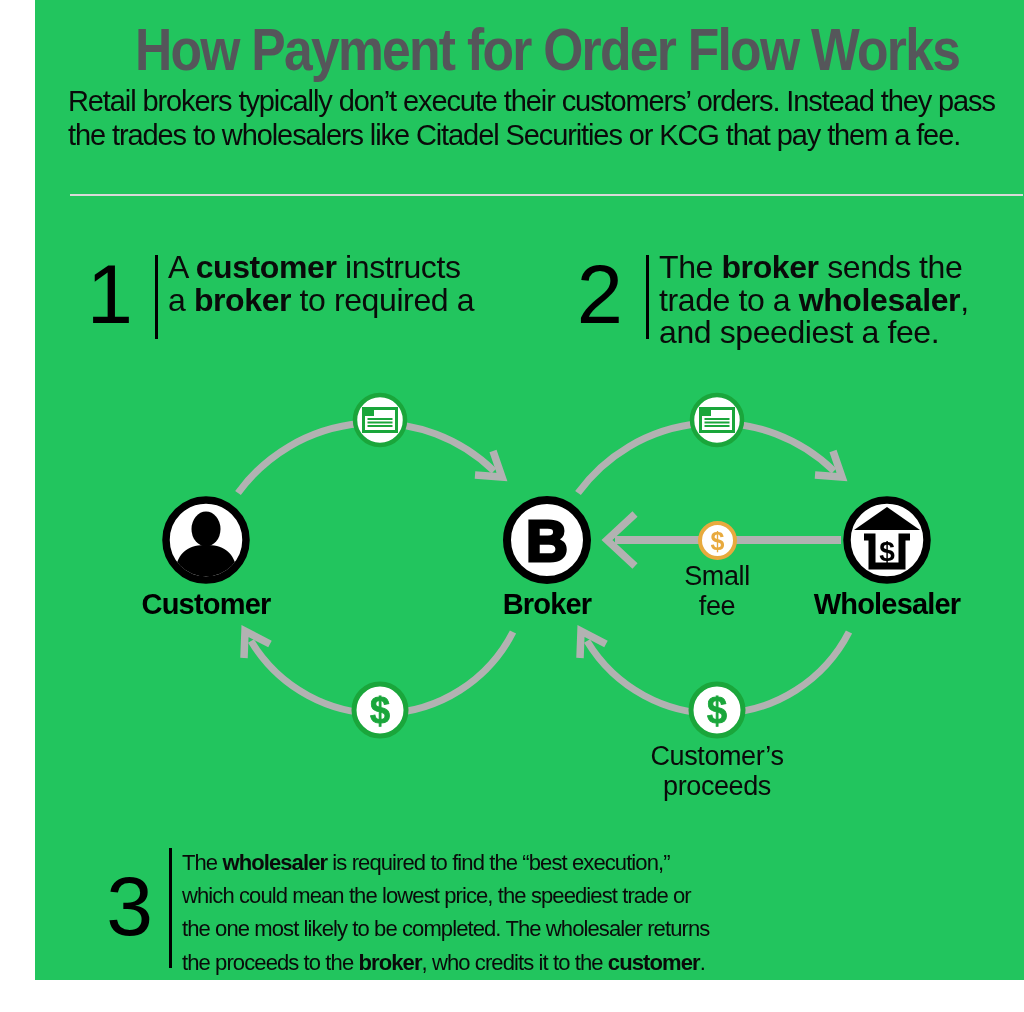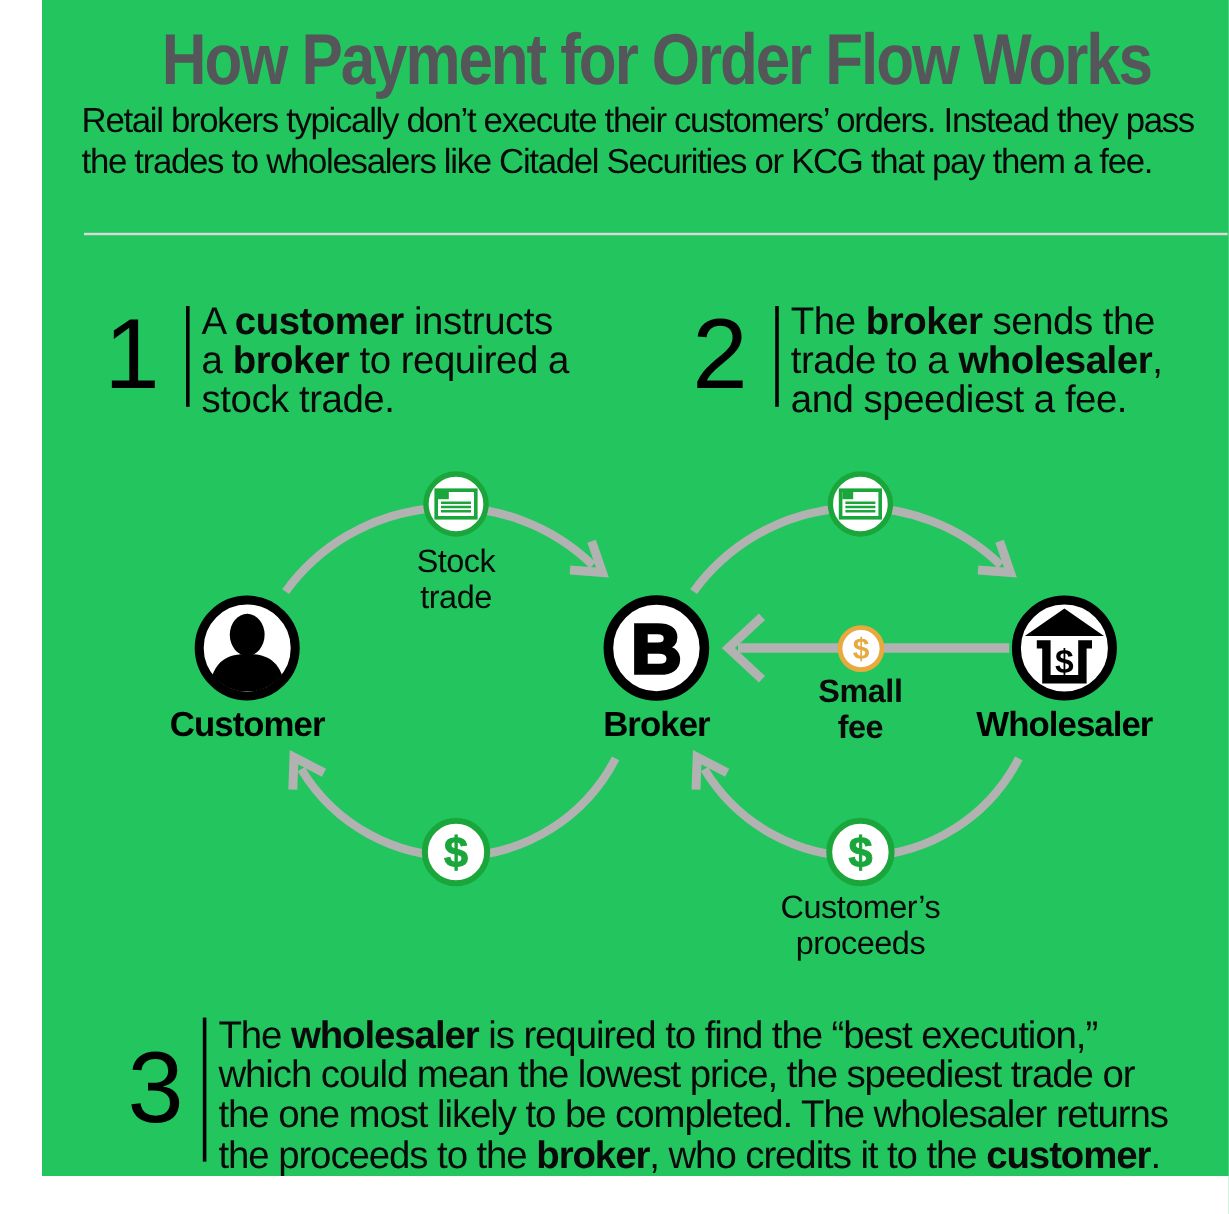--- a/index.html
+++ b/index.html
@@ -19,21 +19,21 @@
     left:33px;top:84px;width:960px;font-size:29px;line-height:34px;
     letter-spacing:-1.1px;white-space:nowrap;color:#0a0a0a;
   }
   .divider{left:35px;top:194px;width:953px;height:2px;background:#d9d9d9;}
 
   
   .step-num{font-size:83px;font-weight:400;line-height:83px;color:#000;text-align:right;white-space:nowrap;}
   .step-bar{width:3px;background:#000;}
   .step-text{font-size:32px;line-height:32.5px;letter-spacing:-0.4px;white-space:nowrap;color:#0a0a0a;}
   .step-text b,.step3-text b{font-weight:700;}
-  .step3-text{font-size:32px;line-height:33.2px;letter-spacing:-0.9px;white-space:nowrap;color:#0a0a0a;}
+  .step3-text{font-size:22px;line-height:33.2px;letter-spacing:-0.9px;white-space:nowrap;color:#0a0a0a;}
 
   
   .node-label{font-size:29px;font-weight:700;letter-spacing:-0.8px;text-align:center;width:200px;color:#000;}
   .flow-label{font-size:27px;line-height:30px;letter-spacing:-0.4px;text-align:center;width:200px;color:#0a0a0a;}
 
   svg{display:block;}
   .arrow-layer{left:0;top:0;}
   .arc{fill:none;stroke:#b2b2b2;stroke-width:7;}
   .chev{fill:none;stroke:#b2b2b2;stroke-width:7.5;stroke-linejoin:miter;}
   .feeline{stroke:#b2b2b2;stroke-width:8;}
@@ -42,21 +42,21 @@
 <body>
 
 <div id="canvas">
 
   <div class="abs title">How Payment for Order Flow Works</div>
   <div class="abs subtitle">Retail brokers typically don’t execute their customers’ orders. Instead they pass<br>the trades to wholesalers like Citadel Securities or KCG that pay them a fee.</div>
   <div class="abs divider"></div>
 
   <div class="abs step-num" style="left:48px;top:253px;width:50px;">1</div>
   <div class="abs step-bar" style="left:120px;top:255px;height:84px;"></div>
-  <div class="abs step-text" style="left:133px;top:251px;"><span>A </span><b>customer</b><span> instructs</span><br><span>a </span><b>broker</b><span> to required a</span><br><span>stock trade.</span></div>
+  <div class="abs step-text" style="left:133px;top:251px;"><span>A </span><b>customer</b><span> instructs</span><br><span>a </span><b>broker</b><span> to required a</span><br></div>
 
   <div class="abs step-num" style="left:538px;top:253px;width:50px;">2</div>
   <div class="abs step-bar" style="left:611px;top:255px;height:84px;"></div>
   <div class="abs step-text" style="left:624px;top:251px;"><span>The </span><b>broker</b><span> sends the</span><br><span>trade to a </span><b>wholesaler</b><span>,</span><br><span>and speediest a fee.</span></div>
 
   <svg class="abs arrow-layer" width="1024" height="1012" viewBox="0 0 1024 1012">
 
     <path class="arc" d="M203,493 A170,170 0 0 1 459,471"></path>
     <path class="chev" d="M458,451 L467,477 L440,475"></path>
 
@@ -104,38 +104,37 @@
   <svg class="abs" style="left:316px;top:391px;" width="58" height="58" viewBox="0 0 58 58">
     <circle cx="29" cy="29" r="25" fill="#fff" stroke="#1aa63b" stroke-width="4.5"></circle>
     <rect x="12.5" y="17.5" width="33" height="23" fill="#fff" stroke="#1aa63b" stroke-width="3"></rect>
     <rect x="14" y="19" width="9" height="6" fill="#1aa63b"></rect>
     <g stroke="#1aa63b" stroke-width="2">
       <line x1="16.5" y1="28" x2="41.5" y2="28"></line>
       <line x1="16.5" y1="31.5" x2="41.5" y2="31.5"></line>
       <line x1="16.5" y1="35" x2="41.5" y2="35"></line>
     </g>
   </svg>
-  <div class="abs flow-label" style="left:245px;top:453px;">Stock<br>trade</div>
 
   <svg class="abs" style="left:653px;top:391px;" width="58" height="58" viewBox="0 0 58 58">
     <circle cx="29" cy="29" r="25" fill="#fff" stroke="#1aa63b" stroke-width="4.5"></circle>
     <rect x="12.5" y="17.5" width="33" height="23" fill="#fff" stroke="#1aa63b" stroke-width="3"></rect>
     <rect x="14" y="19" width="9" height="6" fill="#1aa63b"></rect>
     <g stroke="#1aa63b" stroke-width="2">
       <line x1="16.5" y1="28" x2="41.5" y2="28"></line>
       <line x1="16.5" y1="31.5" x2="41.5" y2="31.5"></line>
       <line x1="16.5" y1="35" x2="41.5" y2="35"></line>
     </g>
   </svg>
 
   <svg class="abs" style="left:662px;top:520px;" width="41" height="41" viewBox="0 0 41 41">
     <circle cx="20.5" cy="20.5" r="17.5" fill="#fff" stroke="#e8aa3e" stroke-width="4"></circle>
     <text x="20.5" y="29.5" text-anchor="middle" font-family="Liberation Sans, DejaVu Sans, sans-serif" font-size="25" font-weight="700" fill="#e8aa3e">$</text>
   </svg>
-  <div class="abs flow-label" style="left:582px;top:561px;font-weight:bold;">Small<br>fee</div>
+  <div class="abs flow-label" style="left:582px;top:561px;">Small<br>fee</div>
 
   <svg class="abs" style="left:315px;top:680px;" width="60" height="60" viewBox="0 0 60 60">
     <circle cx="30" cy="30" r="26" fill="#fff" stroke="#1aa63b" stroke-width="5"></circle>
     <text x="30" y="42.5" text-anchor="middle" font-family="Liberation Sans, DejaVu Sans, sans-serif" font-size="36" font-weight="700" fill="#1aa63b" stroke="#1aa63b" stroke-width="0.8">$</text>
   </svg>
 
   <svg class="abs" style="left:652px;top:680px;" width="60" height="60" viewBox="0 0 60 60">
     <circle cx="30" cy="30" r="26" fill="#fff" stroke="#1aa63b" stroke-width="5"></circle>
     <text x="30" y="42.5" text-anchor="middle" font-family="Liberation Sans, DejaVu Sans, sans-serif" font-size="36" font-weight="700" fill="#1aa63b" stroke="#1aa63b" stroke-width="0.8">$</text>
   </svg>

